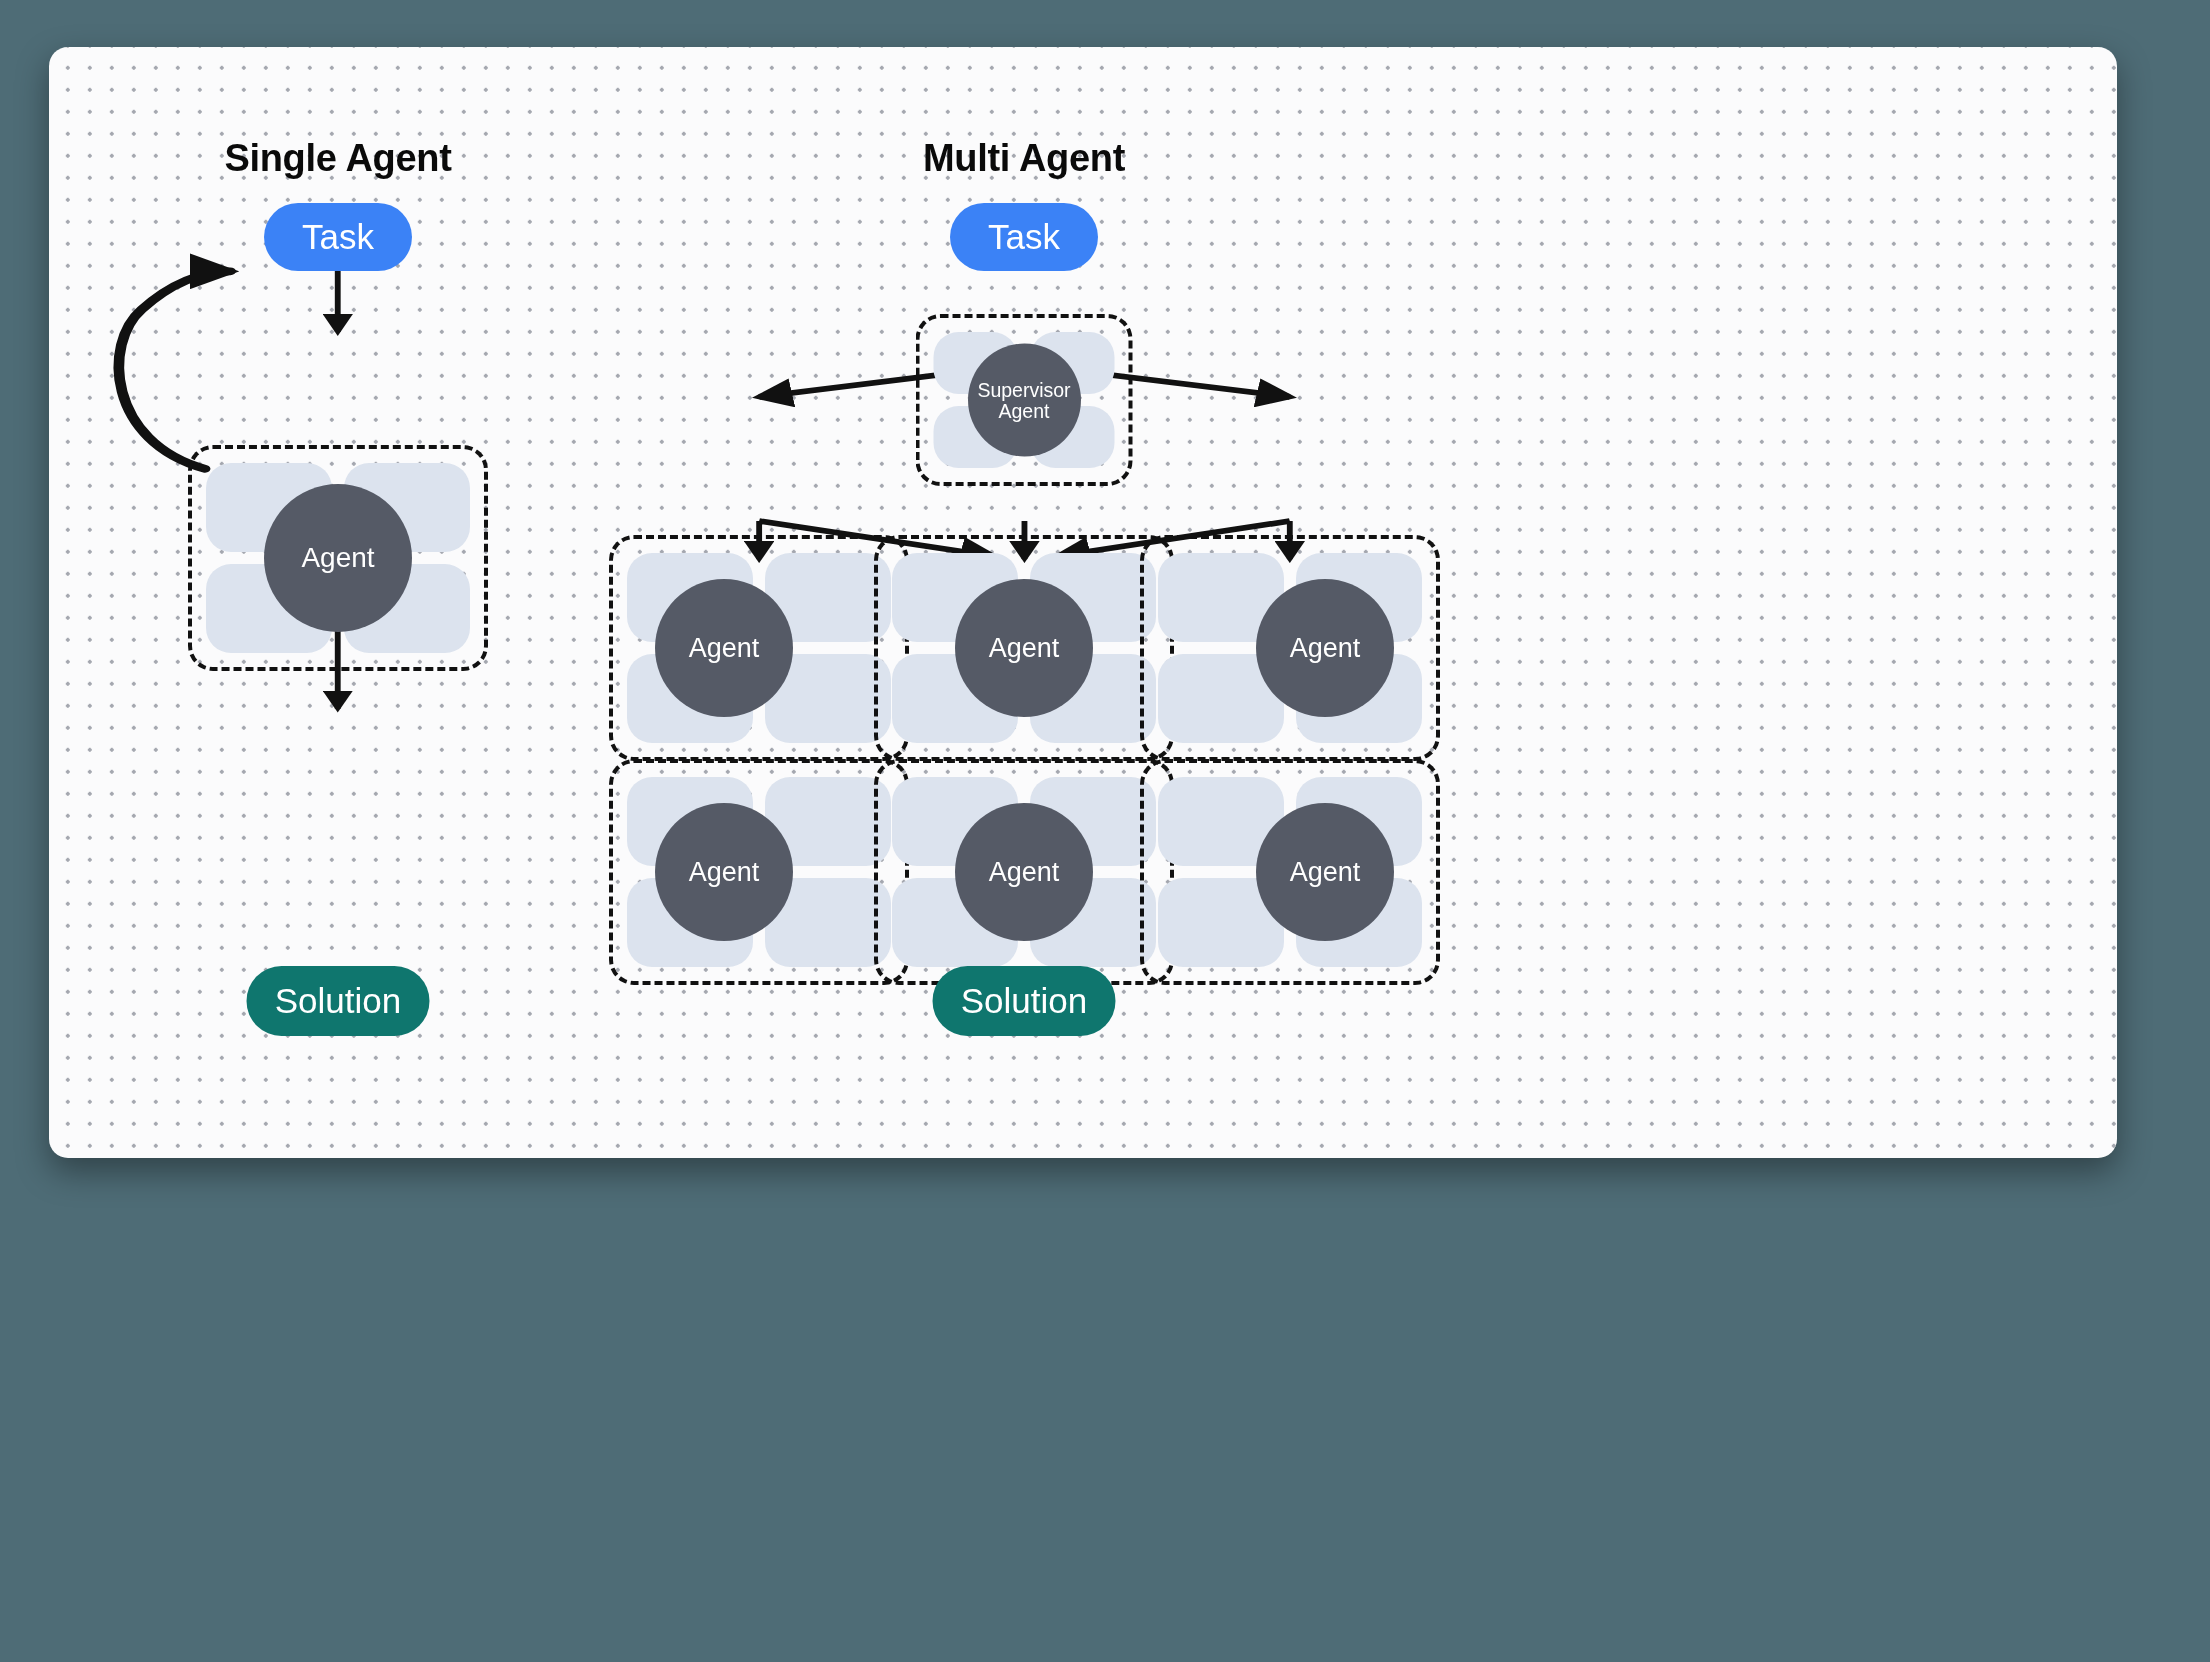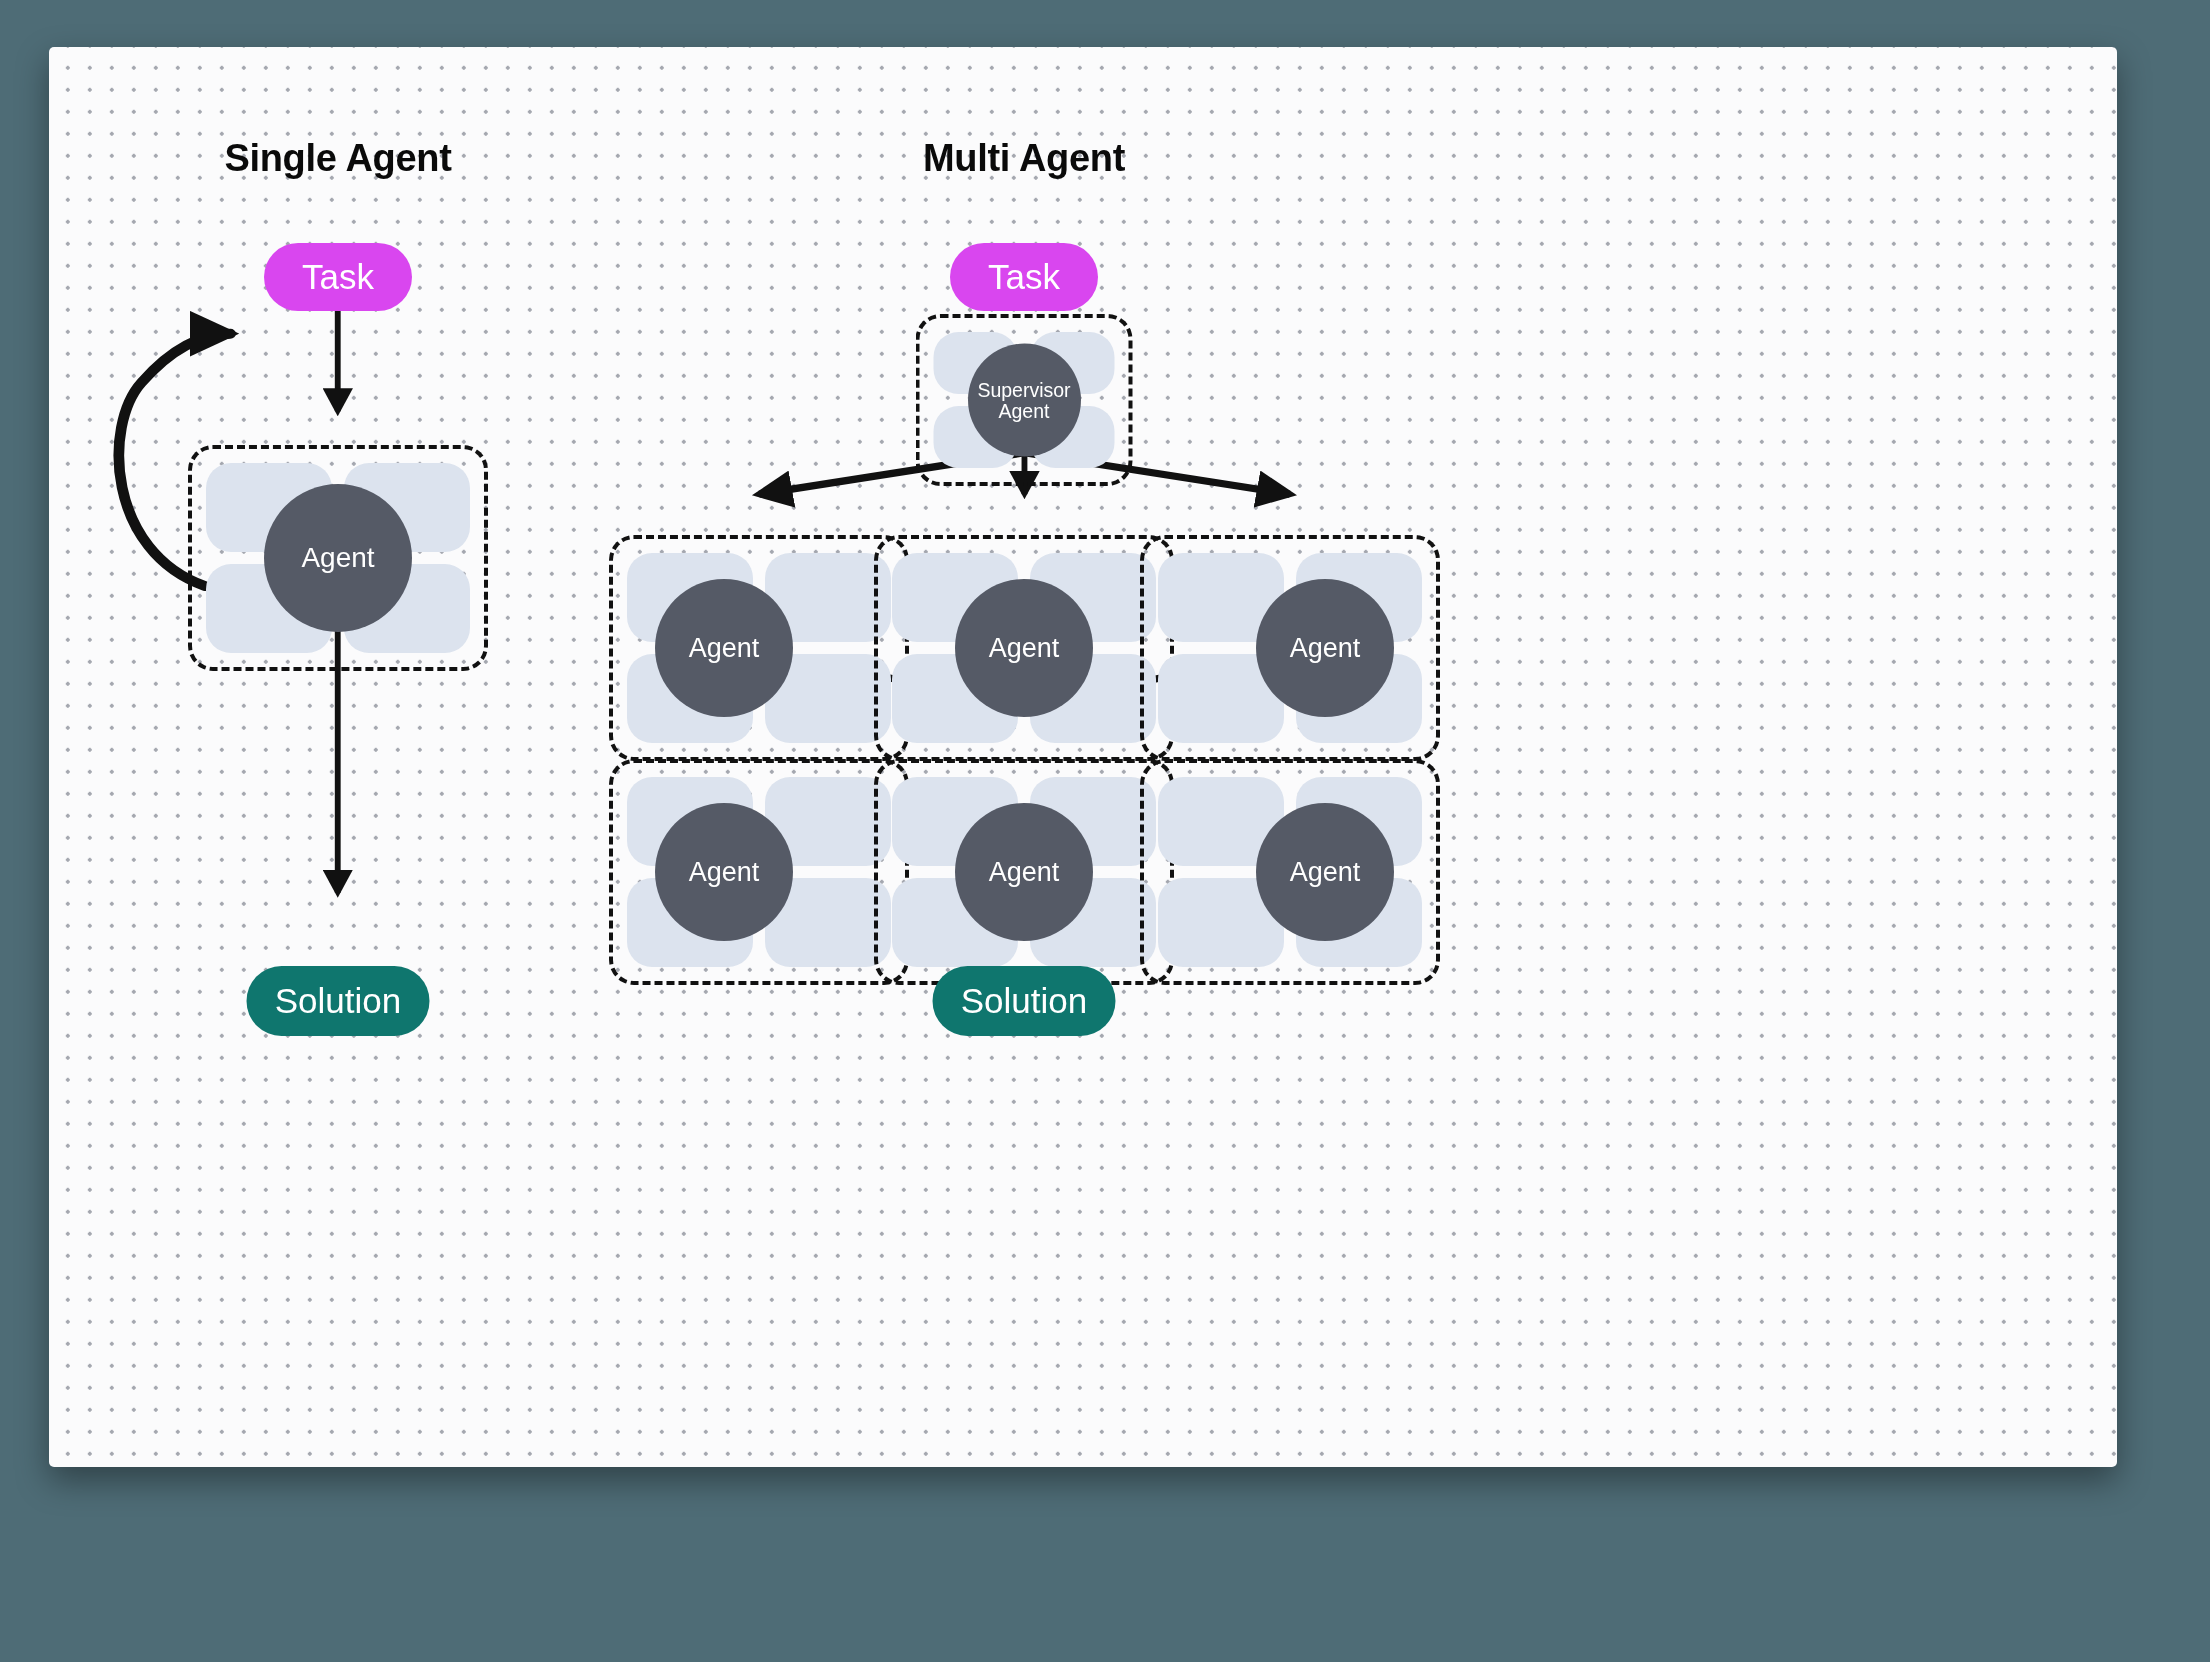--- a/index.html
+++ b/index.html
@@ -14,23 +14,23 @@
     background: #4e6c76;
     font-family: "Liberation Sans", sans-serif;
   }
 
   
   #canvas-card {
     position: absolute;
     left: 49px;
     top: 47px;
     width: 2068px;
-    height: 1420px;
+    height: 1111px;
     background: #fbfbfc;
-    border-radius: 5px;
+    border-radius: 19px;
     box-shadow: 0 13.7px 33px rgba(0,0,0,0.38);
     overflow: hidden;
     padding-left: 6px;
   }
 
   
   #dot-grid {
     position: absolute;
     inset: 0;
     background-image: radial-gradient(#8b8f99 1.6px, transparent 1.7px);
@@ -65,21 +65,21 @@
     display: flex;
     align-items: center;
     justify-content: center;
     border-radius: 974px;
     color: #ffffff;
     font-size: 35px;
     font-weight: 400;
     white-space: nowrap;
     transform: translateX(-50%);
   }
-  .pill.task     { background: #d946ef; margin-top: 40px; }
+  .pill.task     { background: #3b82f6; }
   .pill.solution { background: #0f766e; }
 
   
   .agent-node {
     position: absolute;
     transform: translateX(-50%);
     border: 4.9px dashed #111111;
     border-radius: 25px;
     padding: 13.7px;
   }

